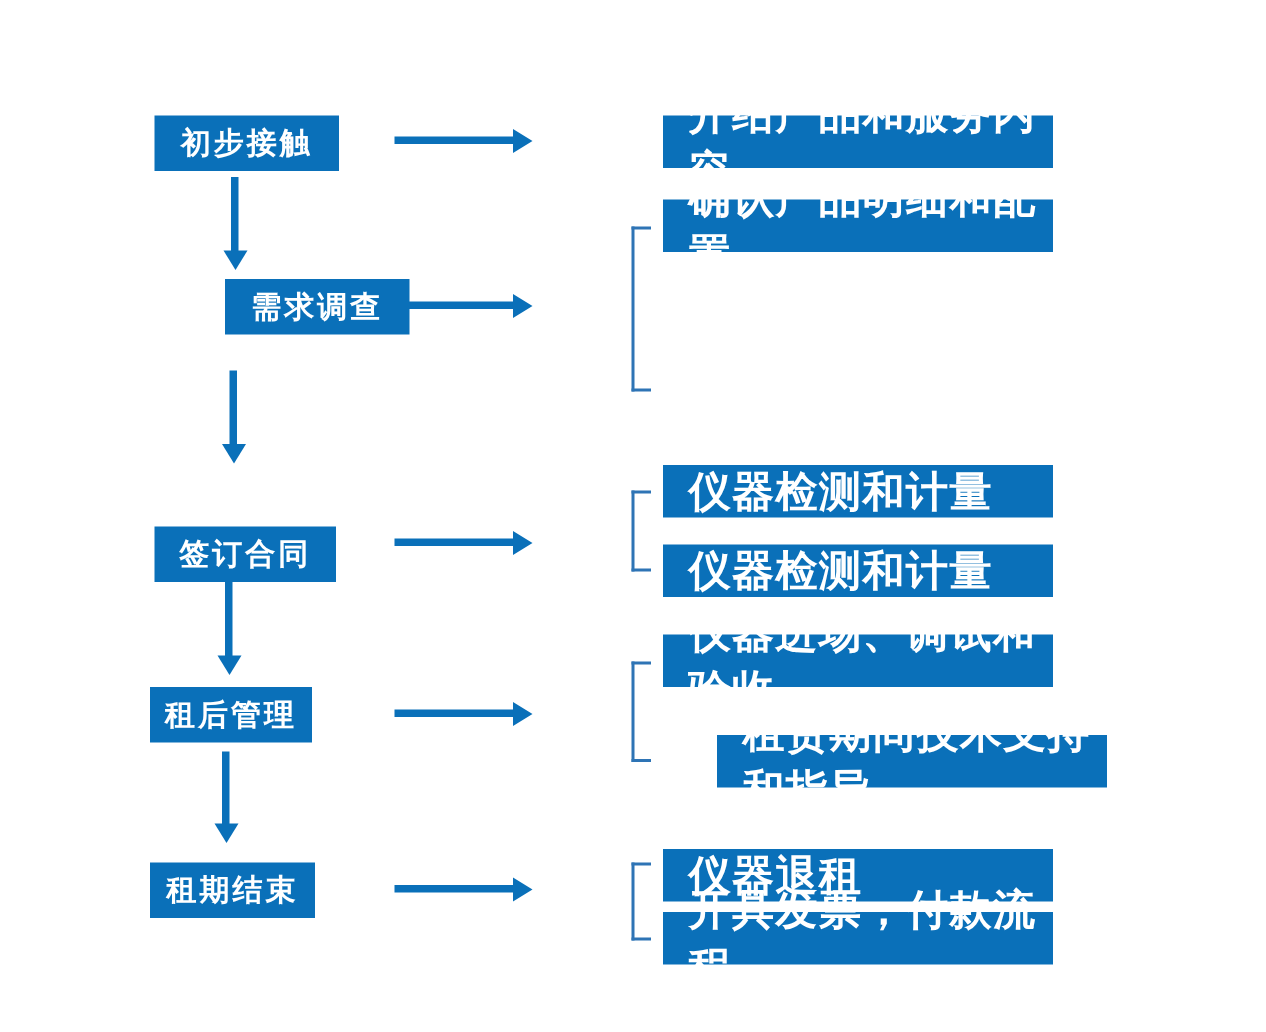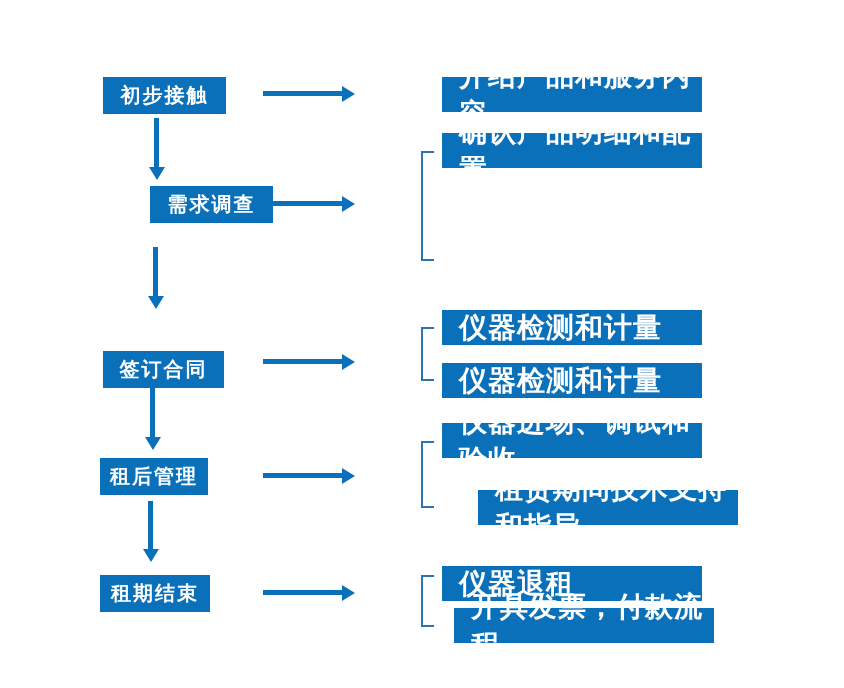--- a/index.html
+++ b/index.html
@@ -141,15 +141,15 @@
   <div class="bracket" style="top:441px; height:67px;"></div>
   <div class="bracket" style="top:575px; height:52px;"></div>
 
   <div class="box out" style="top:77px;">介绍产品和服务内容</div>
   <div class="box out" style="top:133px;font-family:Liberation Serif, serif;">确认产品明细和配置</div>
   <div class="box out" style="top:310px;">仪器检测和计量</div>
   <div class="box out" style="top:363px;">仪器检测和计量</div>
   <div class="box out" style="top:423px;">仪器进场、调试和验收</div>
   <div class="box out" style="top:490px;margin-left:36px;">租赁期间技术支持和指导</div>
   <div class="box out" style="top:530px;margin-top:36px;">仪器退租</div>
-  <div class="box out" style="top:608px;margin-left:12px;">开具发票，付款流程</div>
+  <div class="box out" style="top:608px;">开具发票，付款流程</div>
 
 </div>
 
 </body></html>

